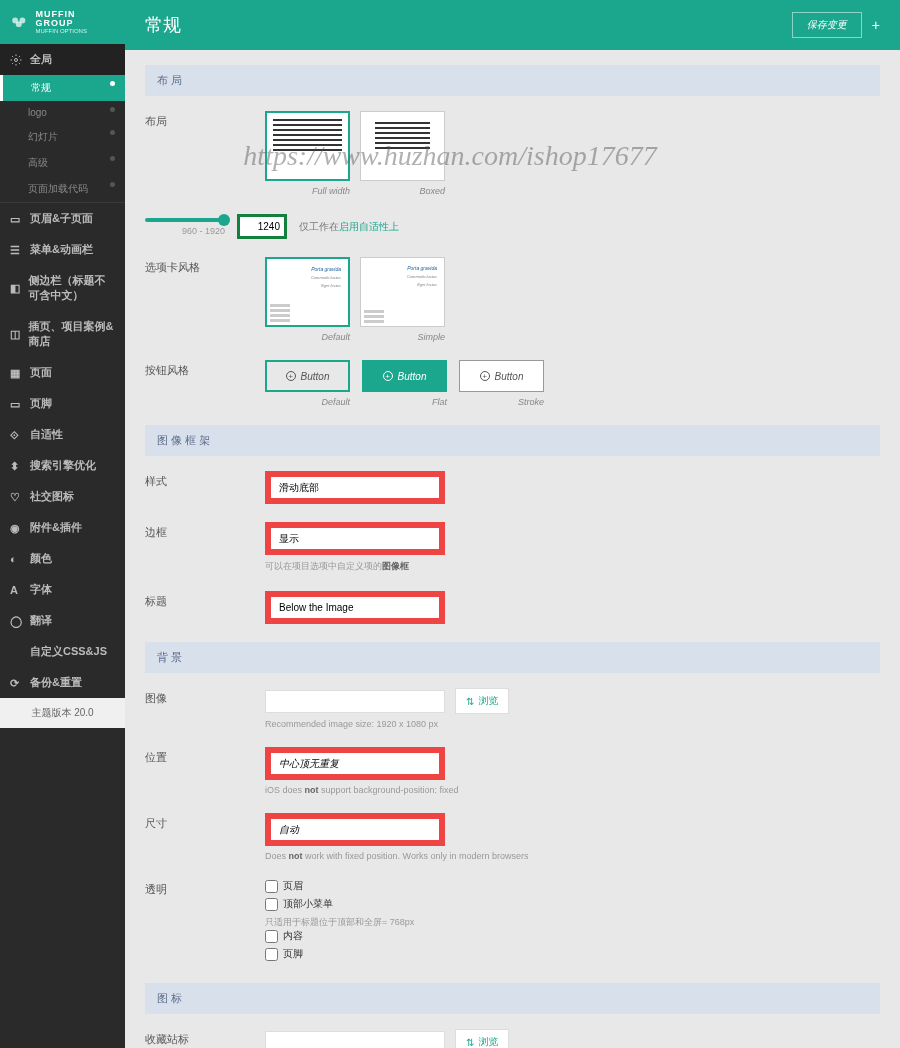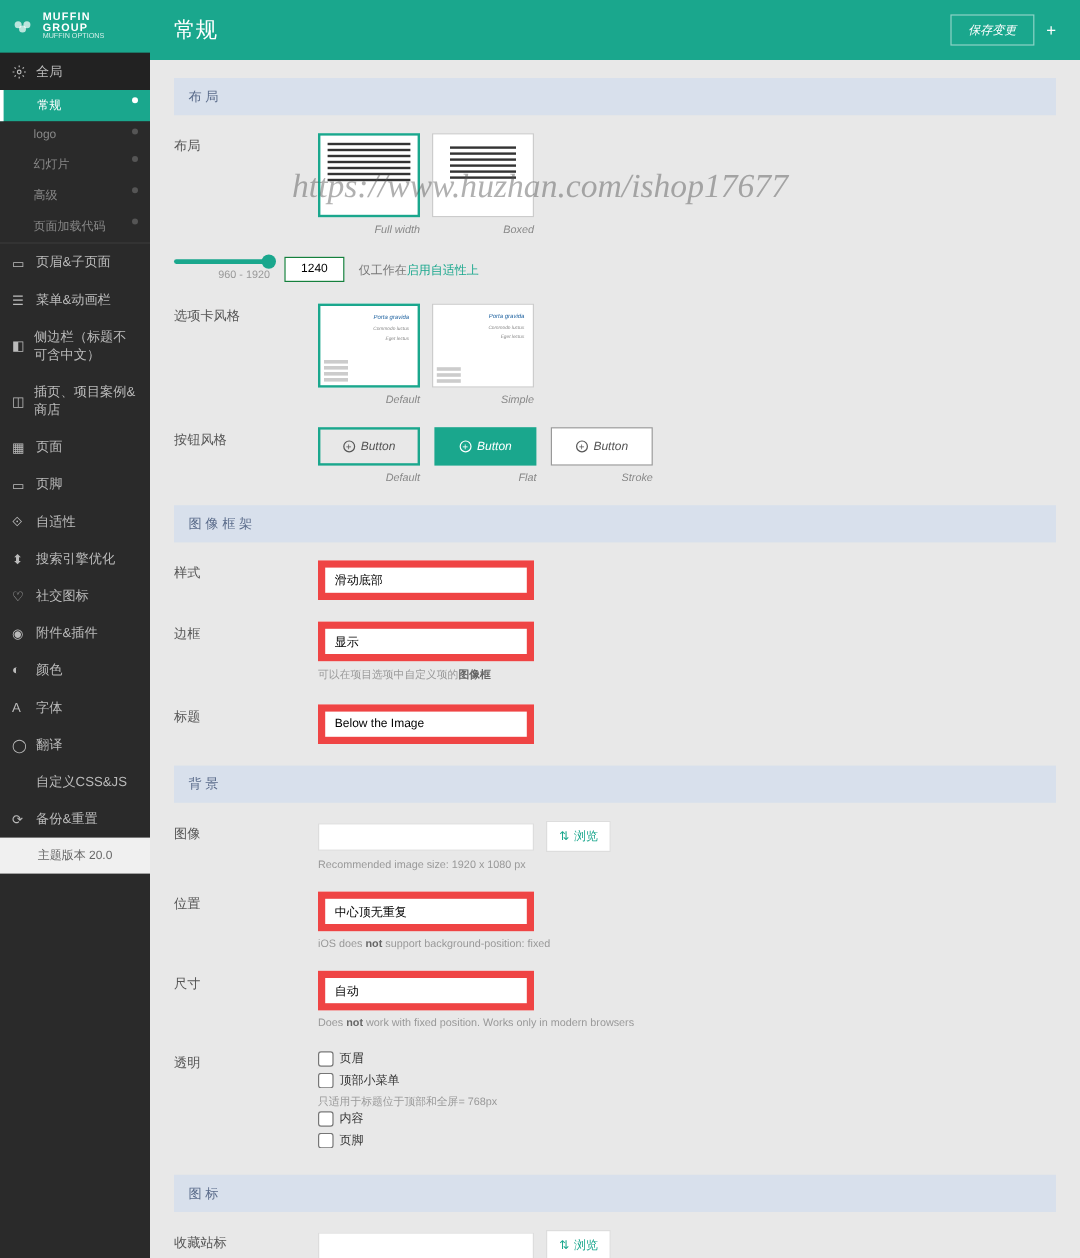--- a/index.html
+++ b/index.html
@@ -5,21 +5,21 @@
 * { box-sizing: border-box; margin: 0; padding: 0; }
 body { font-family: Arial, sans-serif; font-size: 11px; background: #f0f0f0; color: #333; }
 .container { display: flex; min-height: 100vh; }
 .sidebar { width: 125px; background: #2a2a2a; color: #999; }
 .logo { background: #1aa78d; color: #fff; padding: 10px; font-size: 10px; display: flex; align-items: center; gap: 8px; }
 .logo-icon { width: 18px; height: 18px; }
 .logo-text { display: flex; flex-direction: column; line-height: 1; }
 .logo-main { font-size: 9px; font-weight: bold; letter-spacing: 1px; }
 .logo-sub { font-size: 6px; opacity: 0.8; }
 .nav-group { border-bottom: 1px solid #3a3a3a; }
-.nav-item { padding: 8px 10px; font-size: 11px; cursor: pointer; display: flex; align-items: center; gap: 8px; color: #bbb; }
+.nav-item { padding: 8px 10px; font-size: 11px; cursor: pointer; display: flex; align-items: center; gap: 8px; color: #bbb; font-weight: bold; }
 .nav-item.parent { background: #222; }
 .nav-sub { padding: 6px 10px 6px 28px; font-size: 10px; cursor: pointer; display: flex; justify-content: space-between; color: #888; }
 .nav-sub.active { background: #1aa78d; color: #fff; border-left: 3px solid #fff; }
 .nav-sub .dot { width: 5px; height: 5px; border-radius: 50%; background: #555; }
 .nav-sub.active .dot { background: #fff; }
 .nav-icon { width: 12px; height: 12px; display: inline-block; }
 .theme-ver { text-align: center; padding: 8px; font-size: 10px; color: #666; background: #f0f0f0; }
 .main { flex: 1; background: #e8e8e8; display: flex; flex-direction: column; }
 .header { background: #1aa78d; color: #fff; padding: 12px 20px; display: flex; justify-content: space-between; align-items: center; }
 .header h1 { font-size: 18px; font-weight: normal; }
@@ -48,25 +48,25 @@
 .btn-style { display: flex; gap: 12px; }
 .btn-demo { width: 85px; height: 32px; display: flex; align-items: center; justify-content: center; gap: 5px; font-size: 10px; cursor: pointer; }
 .btn-demo.default { background: #e8e8e8; border: 2px solid #1aa78d; color: #555; }
 .btn-demo.flat { background: #1aa78d; color: #fff; }
 .btn-demo.stroke { background: #fff; border: 1px solid #999; color: #555; }
 .btn-icon { width: 10px; height: 10px; border-radius: 50%; border: 1px solid currentColor; display: inline-flex; align-items: center; justify-content: center; font-size: 8px; }
 .slider-wrap { display: flex; align-items: center; gap: 12px; }
 .slider { width: 80px; height: 4px; background: #1aa78d; border-radius: 2px; position: relative; }
 .slider::after { content: ''; position: absolute; right: -5px; top: -4px; width: 12px; height: 12px; background: #1aa78d; border-radius: 50%; }
 .slider-range { font-size: 9px; color: #999; width: 80px; text-align: right; margin-top: 4px; }
-.slider-input { width: 50px; padding: 4px; border: 1px solid #15803d; font-size: 10px; text-align: center; }
+.slider-input { width: 50px; padding: 4px; border: 3px solid #15803d; font-size: 10px; text-align: right; }
 .slider-note { font-size: 10px; color: #777; }
 .slider-note a { color: #1aa78d; }
 .input-text { width: 180px; padding: 5px 8px; border: 6px solid #ef4444; font-size: 10px; background: #fff; }
-.input-wide { width: 180px; }
+.input-wide { width: 180px; font-style: italic; }
 .help-text { font-size: 9px; color: #999; margin-top: 5px; }
 .help-text b { color: #666; }
 .browse-row { display: flex; gap: 10px; align-items: center; }
 .browse-input { flex: 0 0 180px; padding: 5px 8px; border: 1px solid #ddd; font-size: 10px; background: #fff; }
 .btn-browse { border: 1px solid #ddd; background: #fff; padding: 5px 10px; font-size: 10px; cursor: pointer; display: flex; align-items: center; gap: 4px; color: #1aa78d; }
 .checkbox-row { display: flex; align-items: center; gap: 5px; font-size: 10px; margin-bottom: 4px; }
 .checkbox-row input { cursor: pointer; }
 .watermark { position: fixed; top: 140px; left: 50%; transform: translateX(-50%); font-size: 28px; color: rgba(80,80,80,0.45); font-style: italic; pointer-events: none; font-family: Georgia, serif; z-index: 999; white-space: nowrap; }
 </style>
 </head>

